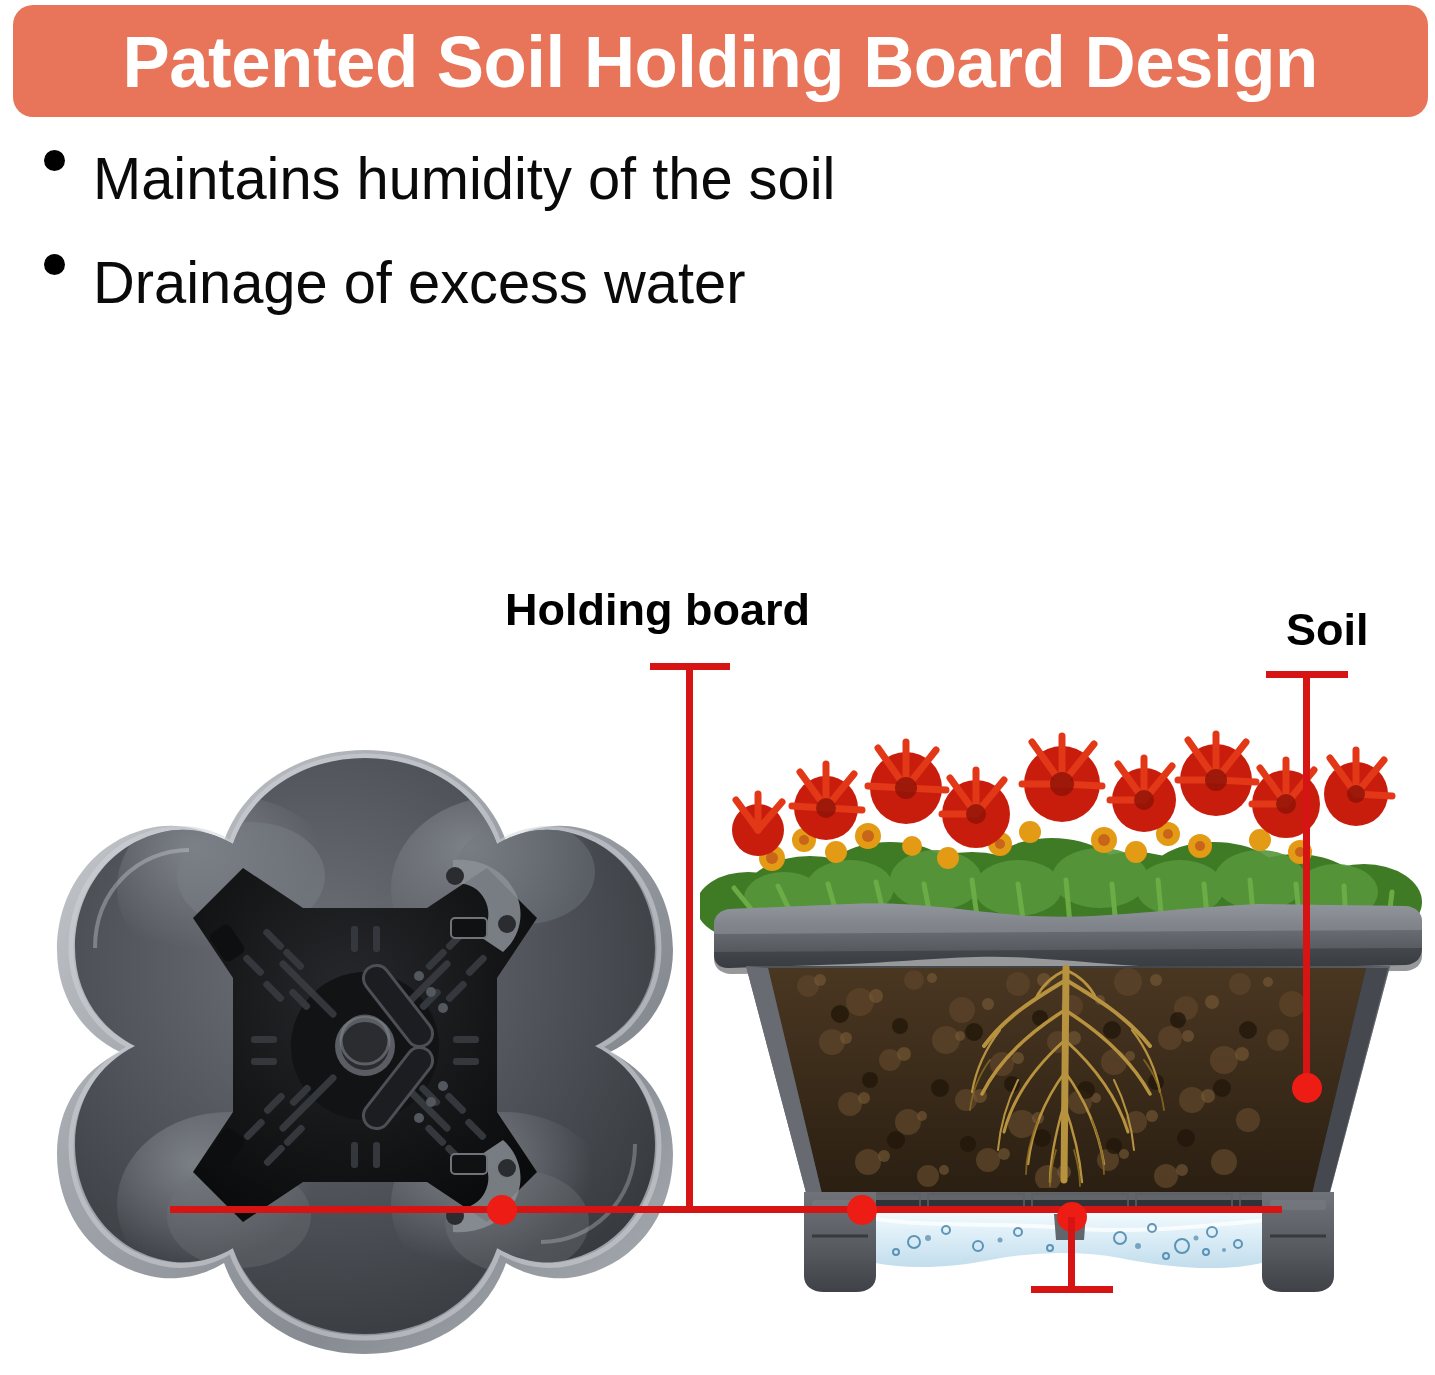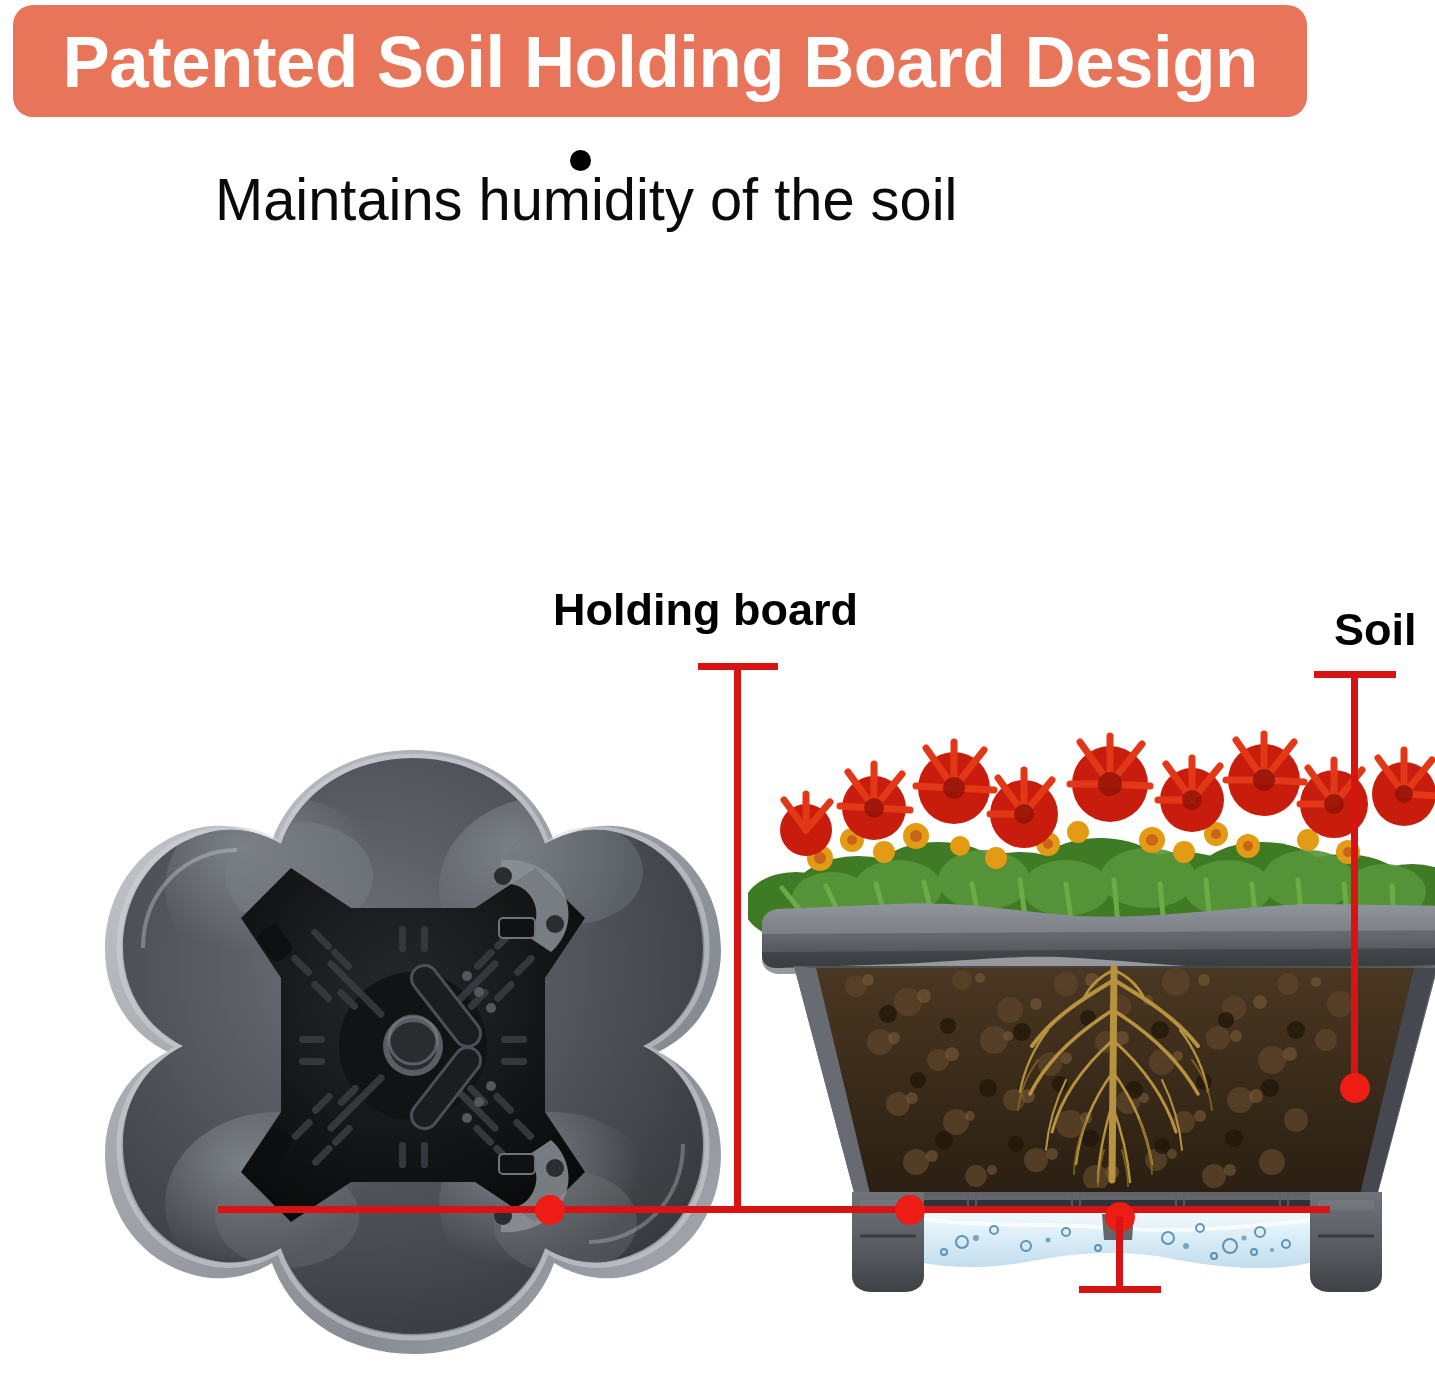--- a/index.html
+++ b/index.html
@@ -14,21 +14,21 @@
     overflow: hidden;
     font-family: "Liberation Sans", sans-serif;
     -webkit-font-smoothing: antialiased;
   }
 
   
   .banner {
     position: absolute;
     left: 13px;
     top: 5px;
-    width: 1294px;
+    width: 1415px;
     height: 112px;
     background: #E87559;
     border-radius: 20px;
     display: flex;
     align-items: center;
     justify-content: center;
     box-sizing: border-box;
   }
   .banner-title {
     color: #ffffff;
@@ -44,23 +44,21 @@
 
   
   .bullets {
     position: absolute;
     left: 44px;
     top: 150px;
     width: 1100px;
   }
   .bullet-row {
     display: flex;
-    align-items: center;
     height: 104px;
-    flex-direction: column;
   }
   .bullet-dot {
     width: 21px;
     height: 21px;
     border-radius: 50%;
     background: #000000;
     flex: 0 0 auto;
     margin-right: 28px;
   }
   .bullet-text {
@@ -74,21 +72,20 @@
     transform-origin: left center;
   }
 
   
   .diagram {
     position: absolute;
     left: 0;
     top: 540px;
     width: 1315px;
     height: 835px;
-    margin-left: 48px;
   }
 
   
   .callout-label {
     position: absolute;
     color: #000000;
     font-family: "Liberation Sans", sans-serif;
     font-weight: bold;
     font-size: 45px;
     line-height: 1;
@@ -149,20 +146,24 @@
 <body>
 
 <div class="banner">
   <div class="banner-title">Patented Soil Holding Board Design</div>
 </div>
 
 <div class="bullets">
   <div class="bullet-row">
     <span class="bullet-dot"></span>
     <span class="bullet-text">Maintains humidity of the soil</span>
+  </div>
+  <div class="bullet-row">
+    <span class="bullet-dot"></span>
+    <span class="bullet-text">Drainage of excess water</span>
   </div>
 </div>
 
 <div class="diagram">
 
   <div class="planter-top">
     <svg viewBox="0 0 620 625" xmlns="http://www.w3.org/2000/svg">
       <defs>
         <radialGradient id="bowlShade" cx="42%" cy="36%" r="72%">
           <stop offset="0%" stop-color="#6E7279"></stop>

